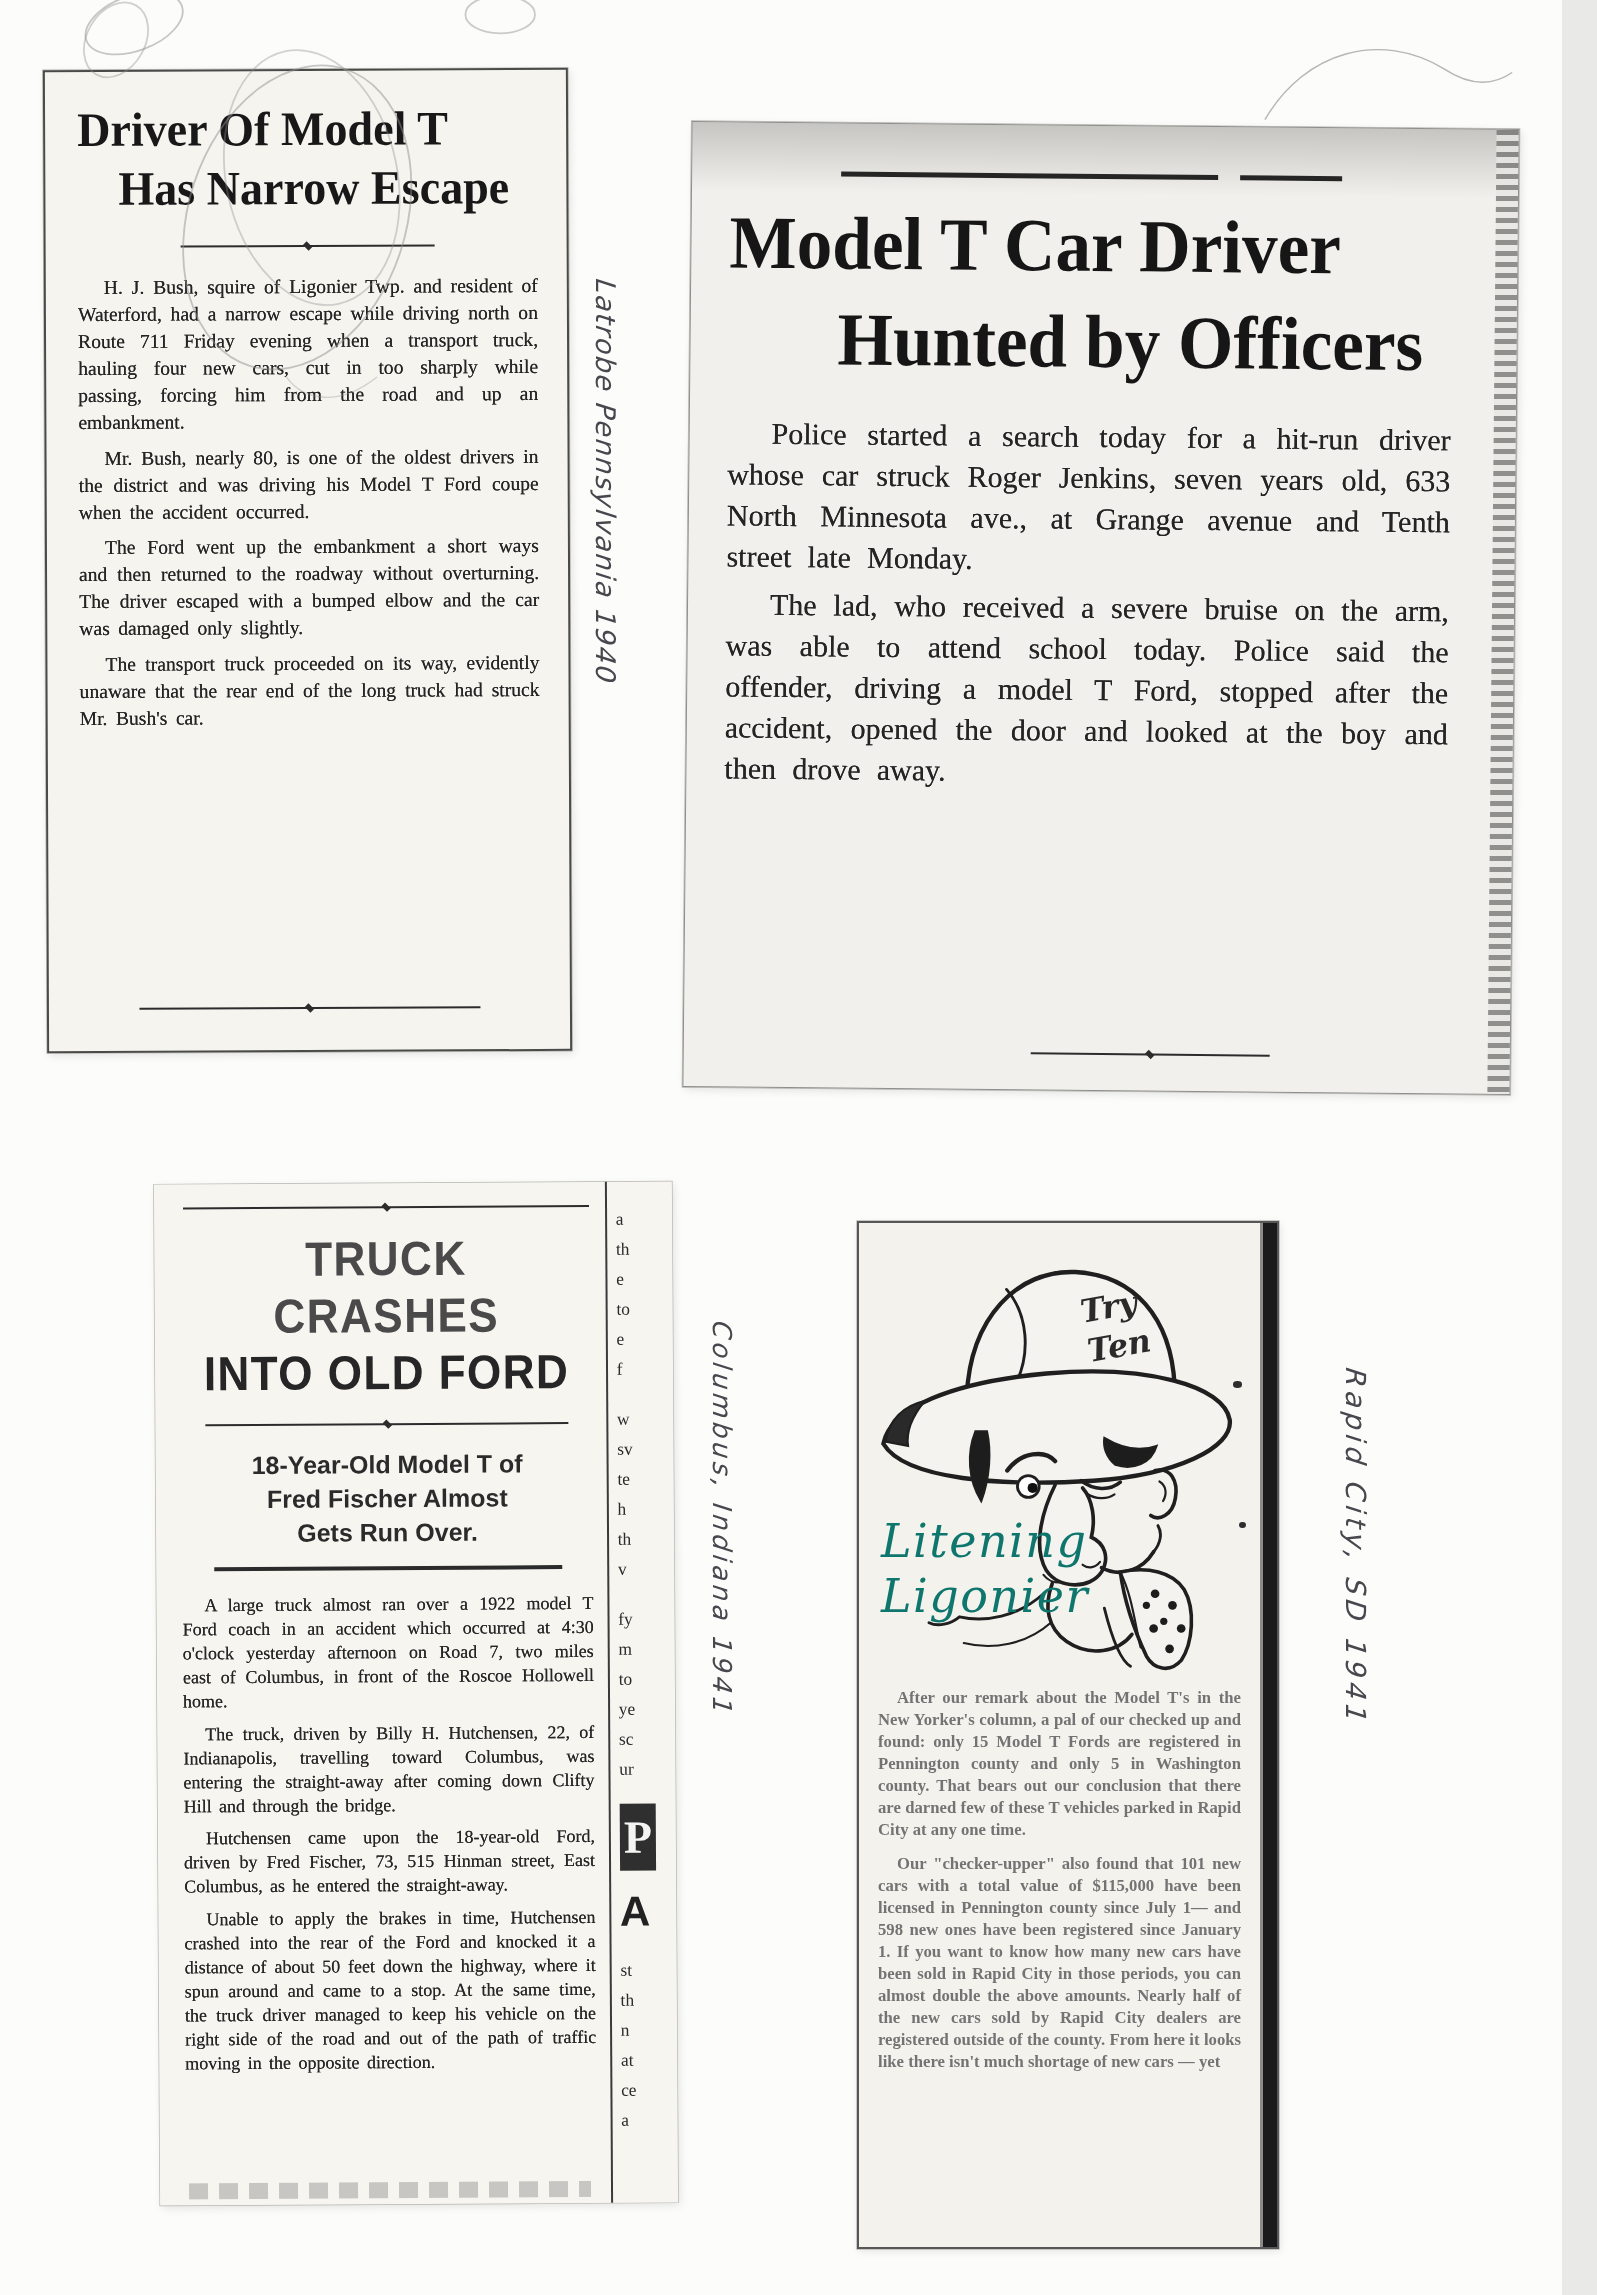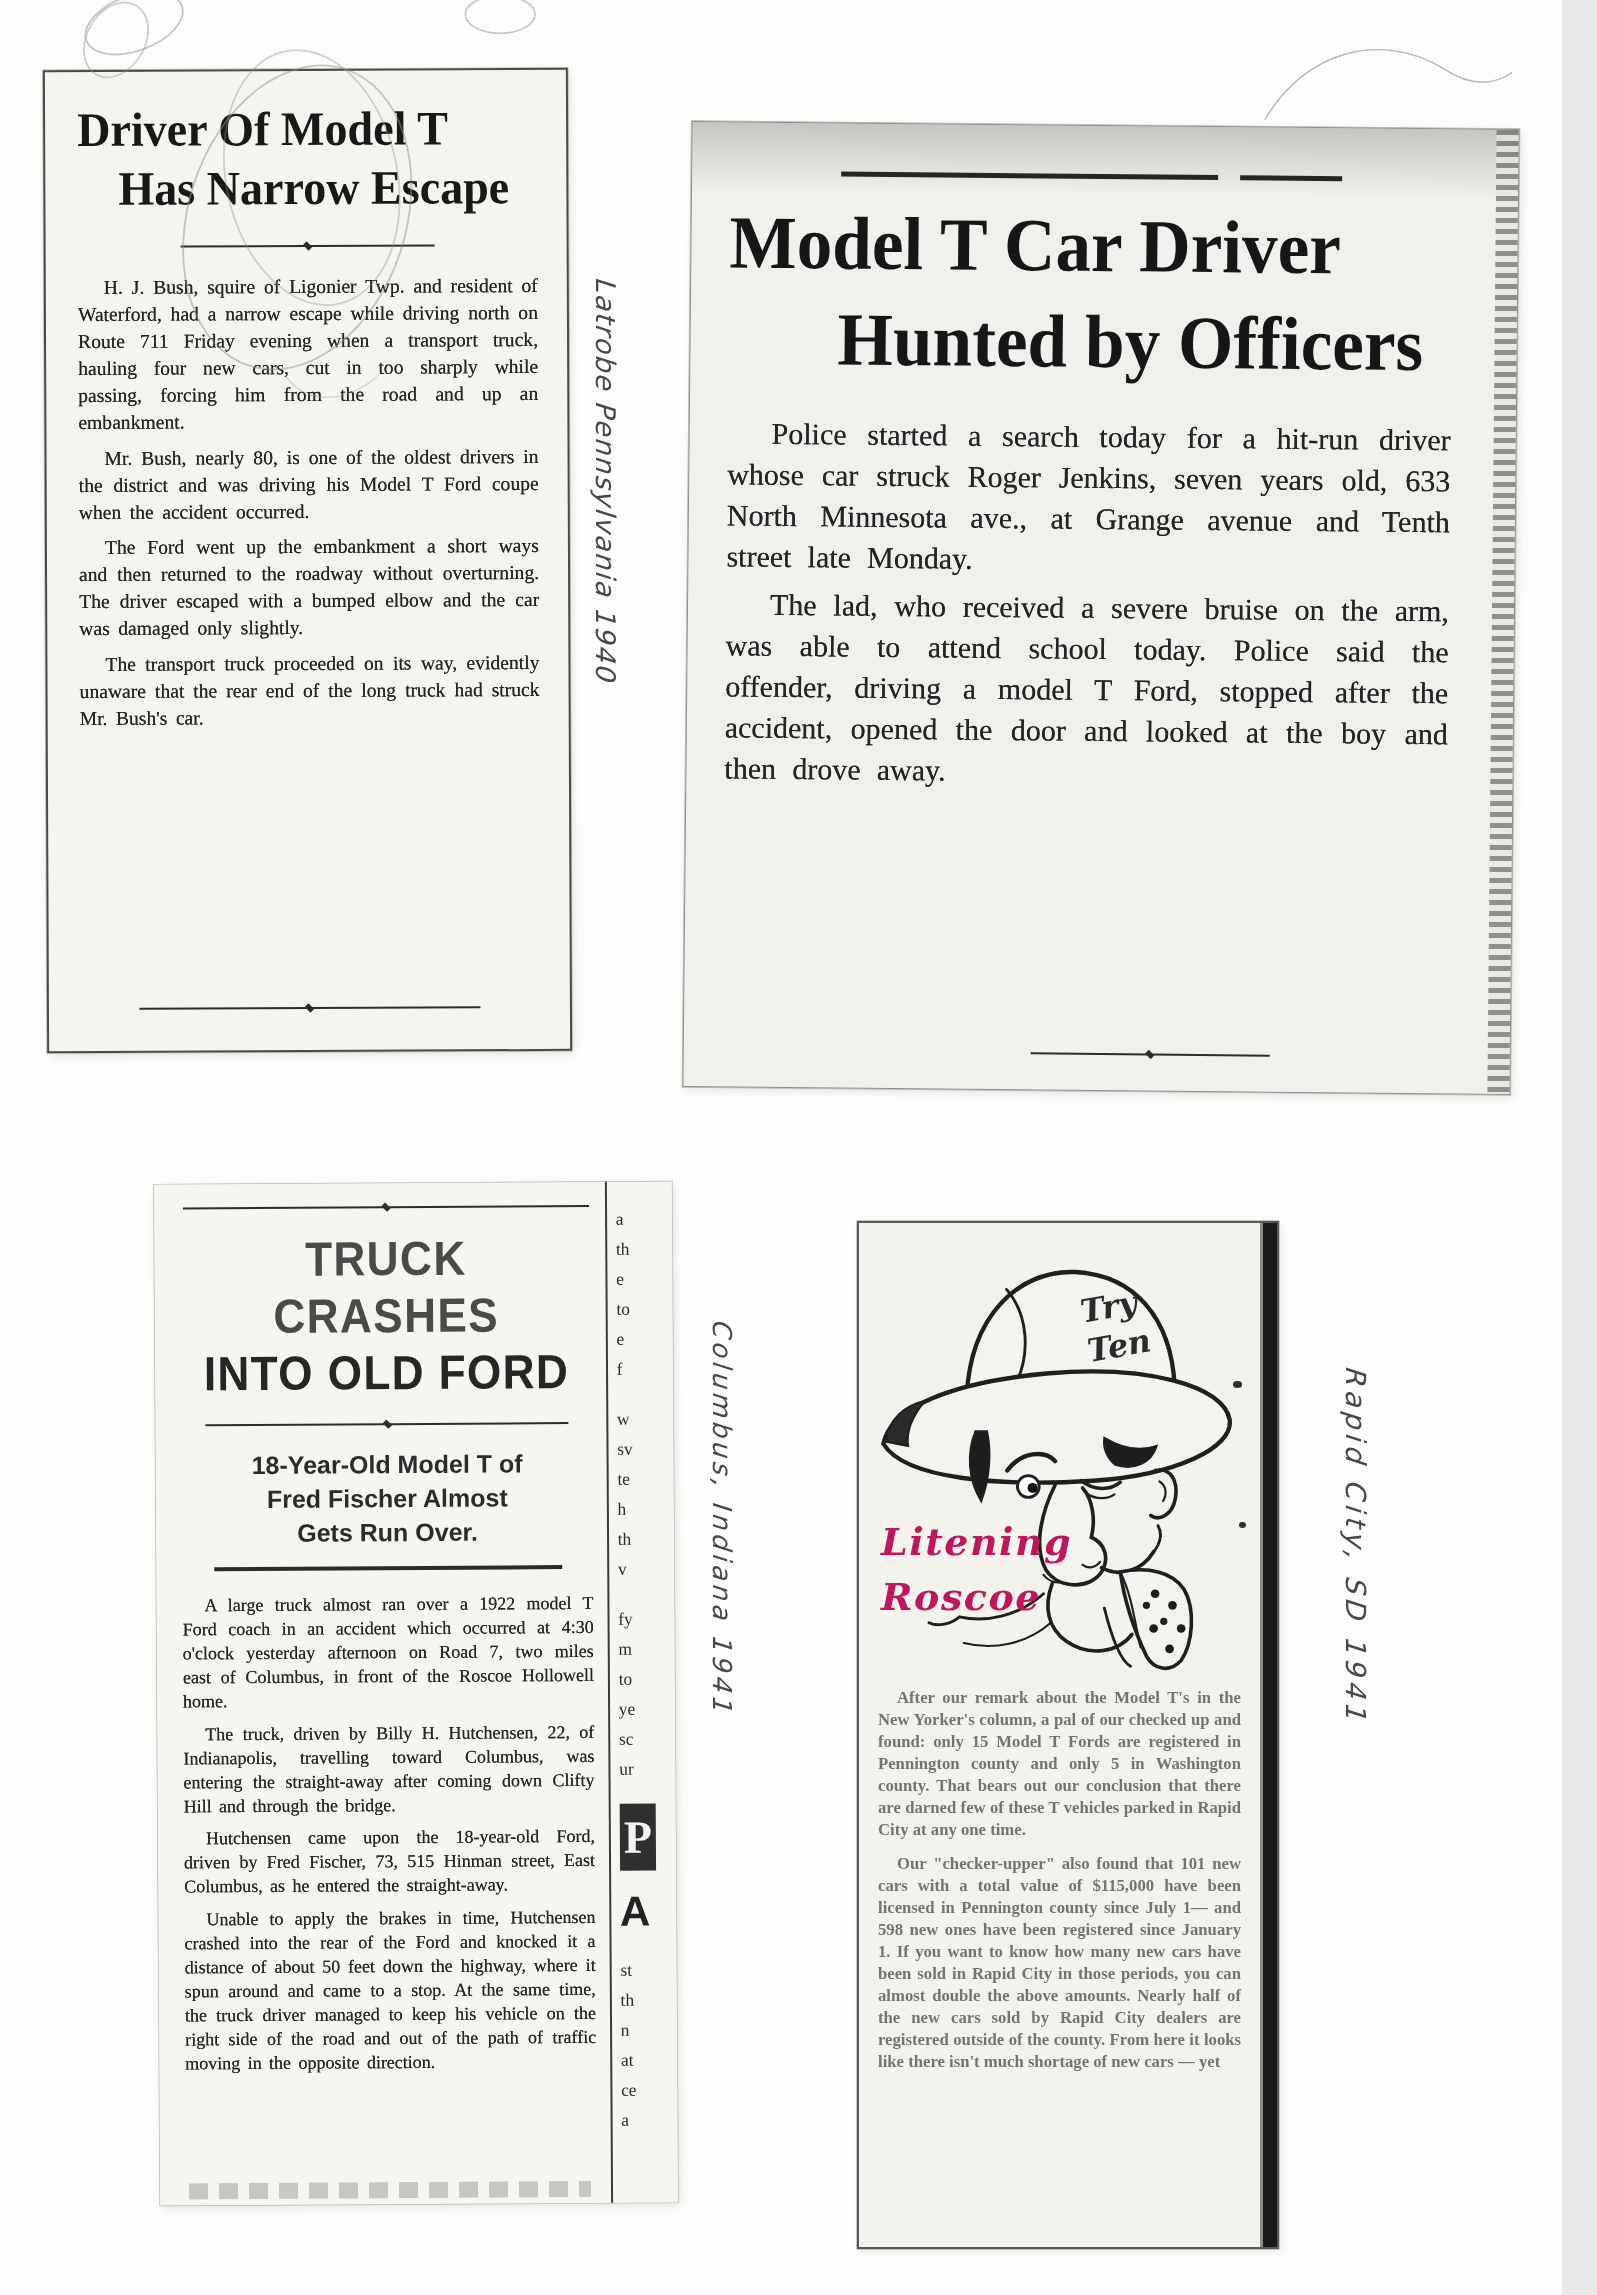--- a/index.html
+++ b/index.html
@@ -64,22 +64,22 @@
   .cutline{position:absolute;bottom:5.8px;left:29px;right:87px;height:16px;opacity:.5;filter:blur(0.7px);
            background:repeating-linear-gradient(90deg,rgba(60,60,60,.5) 0 19px,rgba(60,60,60,0) 19px 30px);}
 
   
   .clip4{left:857px;top:1221px;width:422px;height:1028px;border:2.9px solid #57575a;background:#f3f2ed;
          box-sizing:border-box;}
   .clip4 .blackbar{position:absolute;top:0;right:0;bottom:0;width:14.5px;background:#1a1a1c;
                    border-left:3.6px solid #8a8a88;}
   .cartoon{position:absolute;left:5.8px;top:7.3px;}
   .script-title{position:absolute;left:22px;top:291px;font-family:"DejaVu Serif",serif;
-                font-style:italic;font-weight:bold;font-size:38px;line-height:55px;
-                letter-spacing:1.5px;color:#be185d;}
+                font-style:italic;font-weight:normal;font-size:46px;line-height:55px;
+                letter-spacing:1.5px;color:#0f766e;}
   .clip4 .body{position:absolute;left:19px;top:464px;width:363px;}
   .clip4 p{font-size:16.7px;line-height:22px;margin:0 0 11.6px;text-align:justify;font-weight:bold;
            text-indent:19px;color:#737373;}
   .speck{position:absolute;background:#2e2e2e;border-radius:50%;}
   .speck1{width:8.7px;height:6.5px;left:374px;top:158px;}
   .speck2{width:6.5px;height:5.8px;left:380px;top:299px;}
 
   
   .hand{position:absolute;font-family:"DejaVu Sans",sans-serif;font-style:italic;color:#47474d;
         transform-origin:0 0;white-space:nowrap;z-index:4;}
@@ -233,21 +233,21 @@
           <circle cx="412" cy="540" r="5"></circle>
         </g>
       </g>
       <g fill="#2a2a2a" font-family="DejaVu Serif, serif" font-style="italic" font-weight="bold" font-size="44">
         <text x="300" y="128" transform="rotate(-10 300 128)">Try</text>
         <text x="310" y="182" transform="rotate(-10 310 182)">Ten</text>
       </g>
     </svg>
     <div class="script-title">
       <div>Litening</div>
-      <div>Roscoe</div>
+      <div>Ligonier</div>
     </div>
     <div class="body">
       <p>After our remark about the Model T's in the New Yorker's column, a pal of our checked up and found: only 15 Model T Fords are registered in Pennington county and only 5 in Washington county. That bears out our conclusion that there are darned few of these T vehicles parked in Rapid City at any one time.</p>
       <p>Our "checker-upper" also found that 101 new cars with a total value of $115,000 have been licensed in Pennington county since July 1— and 598 new ones have been registered since January 1. If you want to know how many new cars have been sold in Rapid City in those periods, you can almost double the above amounts. Nearly half of the new cars sold by Rapid City dealers are registered outside of the county. From here it looks like there isn't much shortage of new cars — yet</p>
     </div>
     <div class="speck speck1"></div>
     <div class="speck speck2"></div>
     <div class="blackbar"></div>
   </div>
 

